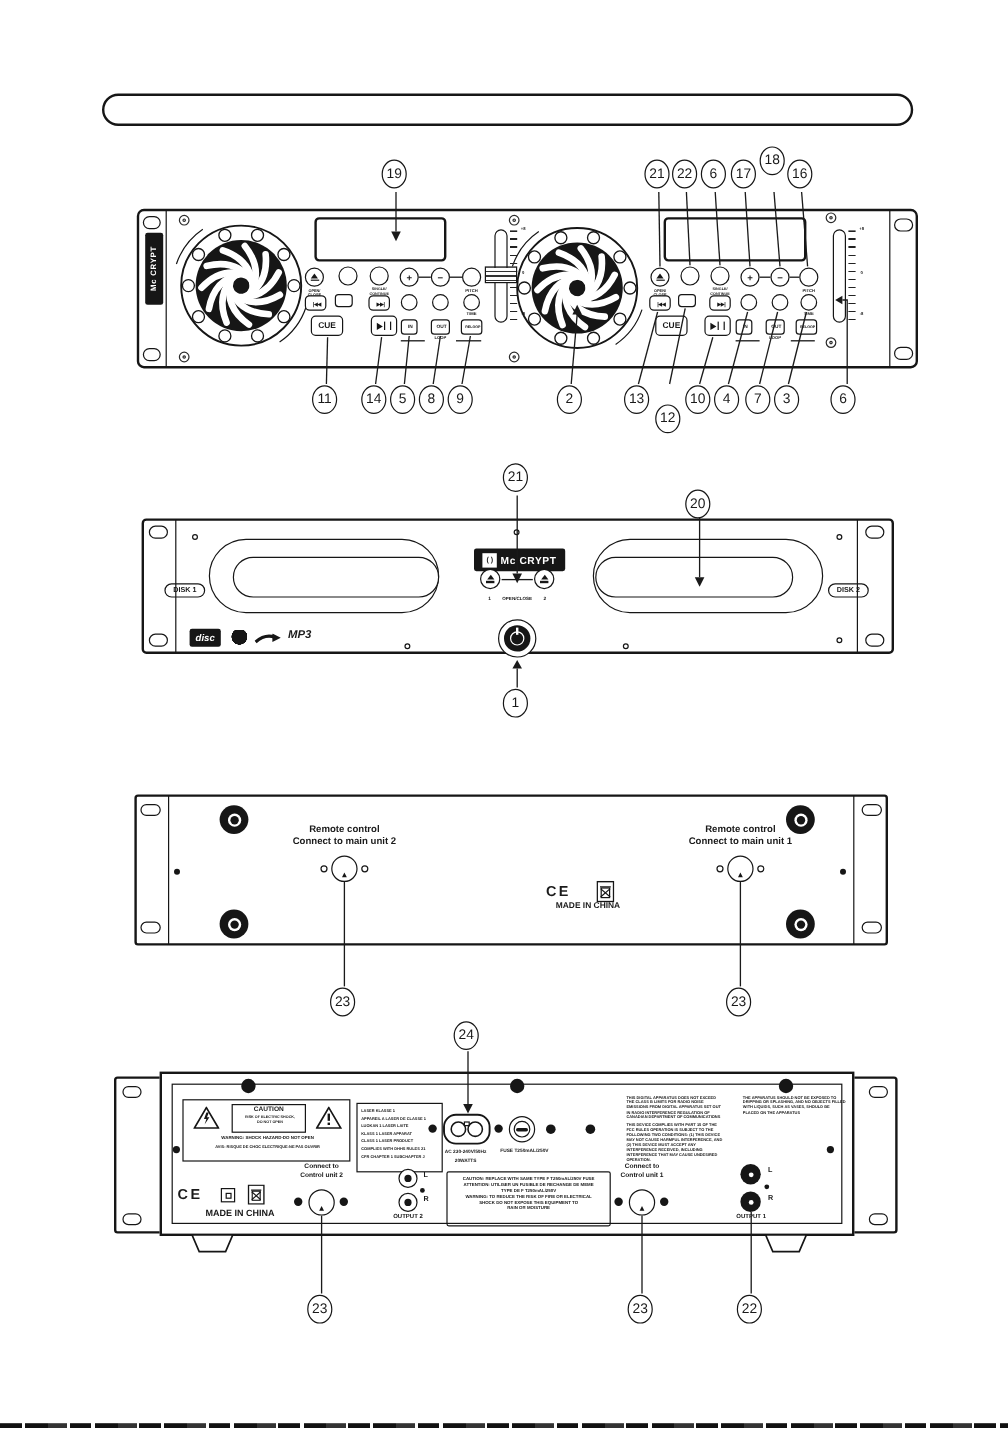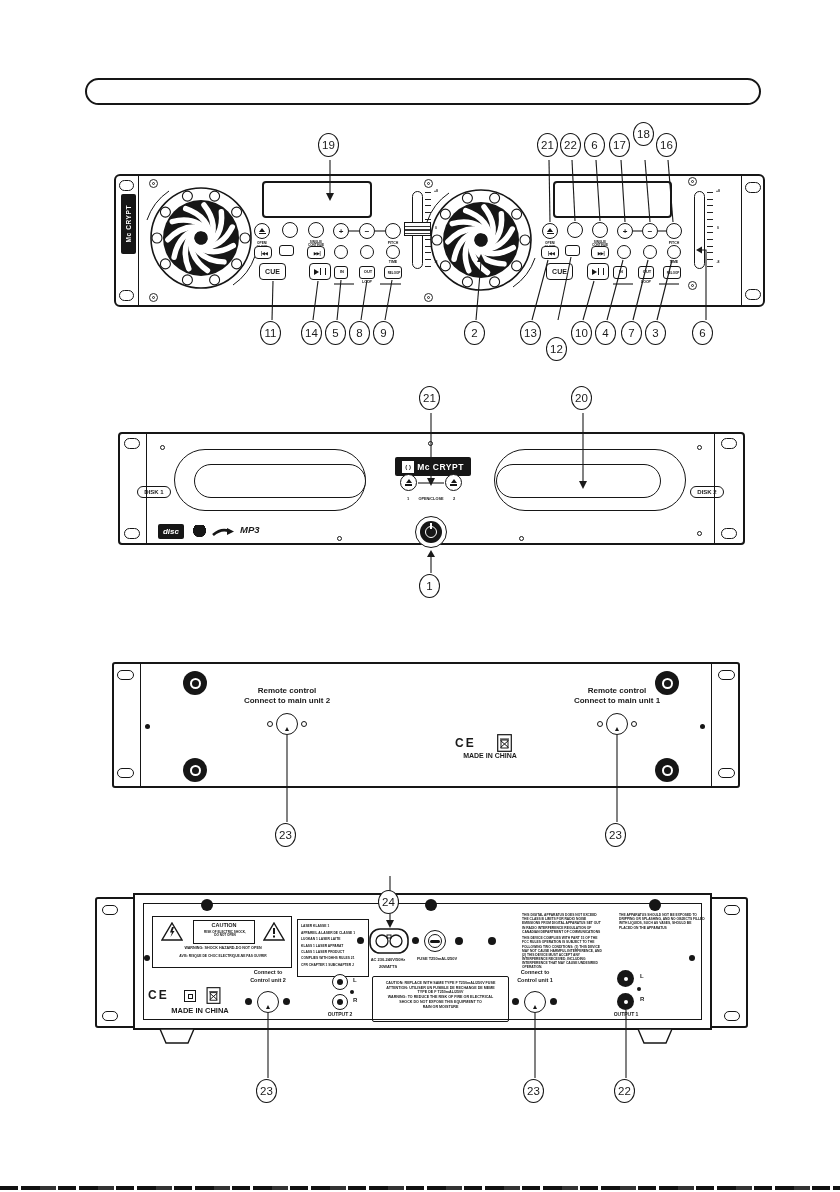--- a/index.html
+++ b/index.html
@@ -723,35 +723,35 @@
   <div class="a cal" style="left:645px;top:321px">
       <span>3</span>
     </div>
   <div class="a cal" style="left:692px;top:321px">
       <span>6</span>
     </div>
 
   <div class="a cal" style="left:419px;top:386px">
       <span>21</span>
     </div>
-  <div class="a cal" style="left:571px;top:386px">
+  <div class="a cal" style="left:571px;top:408px">
       <span>20</span>
     </div>
   <div class="a cal" style="left:419px;top:574px">
       <span>1</span>
     </div>
 
   <div class="a cal" style="left:275px;top:823px">
       <span>23</span>
     </div>
   <div class="a cal" style="left:605px;top:823px">
       <span>23</span>
     </div>
 
-  <div class="a cal" style="left:378px;top:890px">
+  <div class="a cal" style="left:378px;top:851px">
       <span>24</span>
     </div>
   <div class="a cal" style="left:256px;top:1079px">
       <span>23</span>
     </div>
   <div class="a cal" style="left:523px;top:1079px">
       <span>23</span>
     </div>
   <div class="a cal" style="left:614px;top:1079px">
       <span>22</span>

